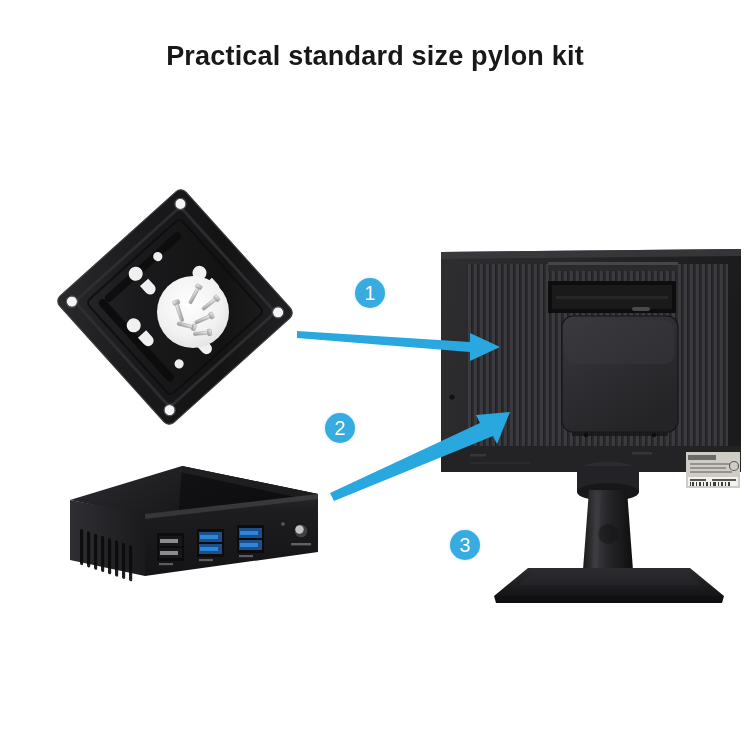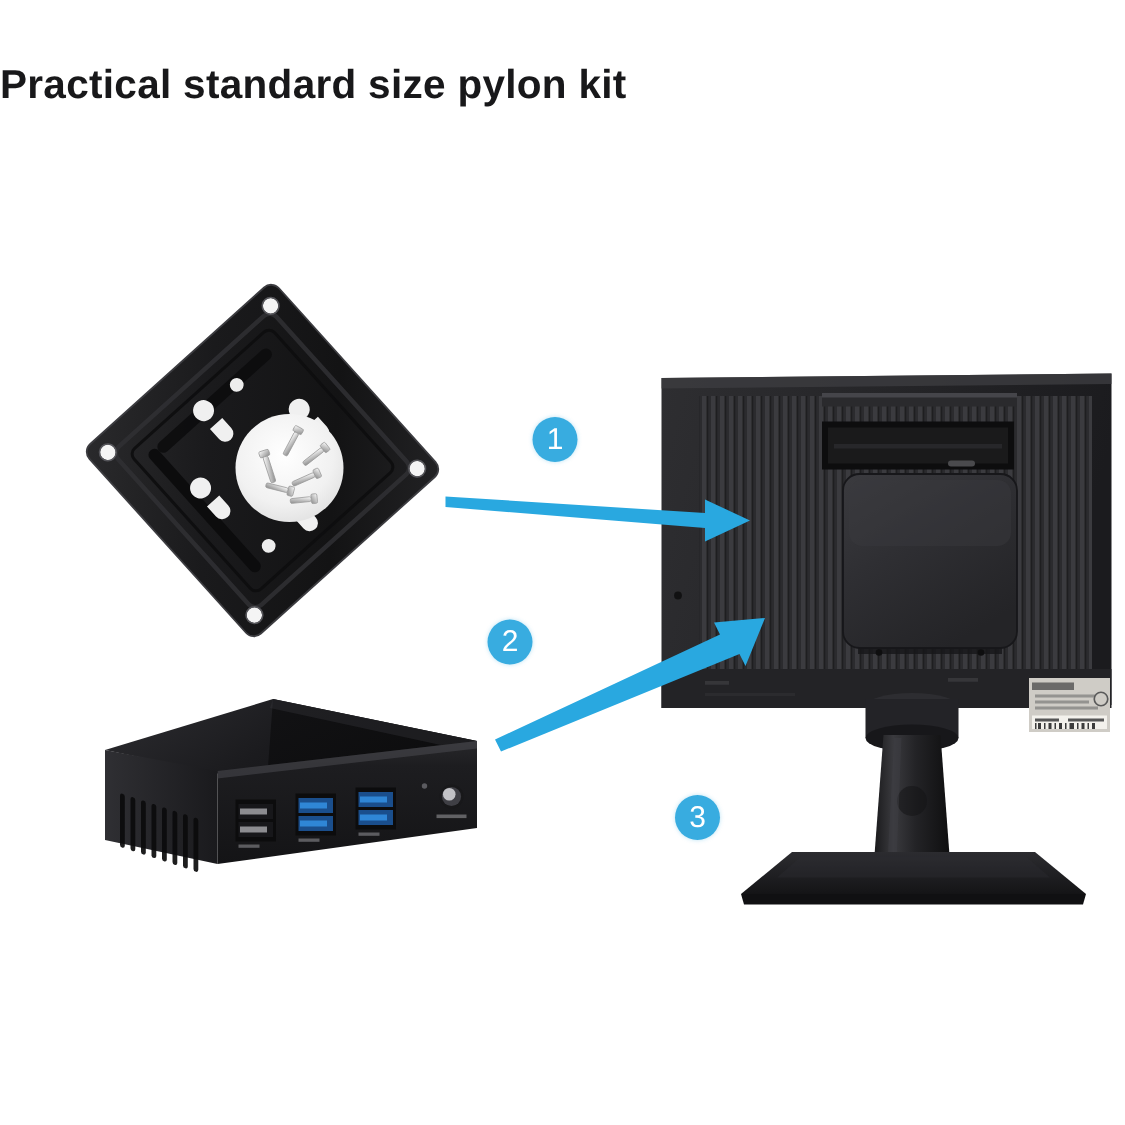--- a/index.html
+++ b/index.html
@@ -10,21 +10,21 @@
     font-family:"Liberation Sans", sans-serif;
     overflow:hidden;
     position:relative;
   }
   #stage{position:absolute;left:0;top:0;width:750px;height:750px;}
 
   
   .title{
     position:absolute;
     left:0;top:40px;width:750px;
-    text-align:left;
+    text-align:center;
     font-size:27px;
     font-weight:700;
     color:#18181a;
     letter-spacing:0.2px;
     line-height:1.2;
   }
 
   
   .layer{position:absolute;left:0;top:0;width:750px;height:750px;pointer-events:none;}
 

